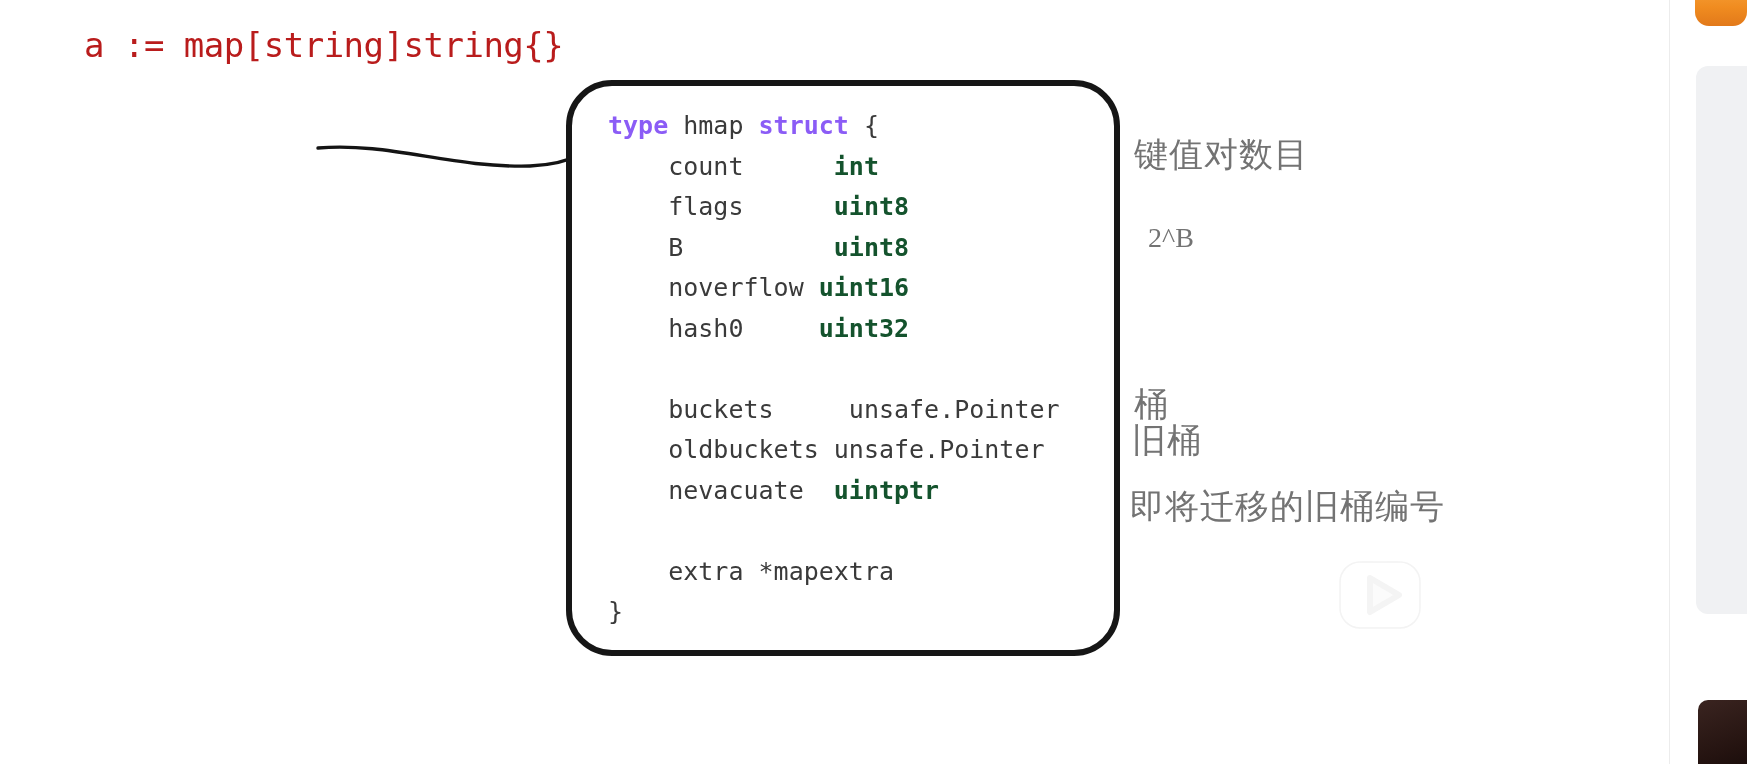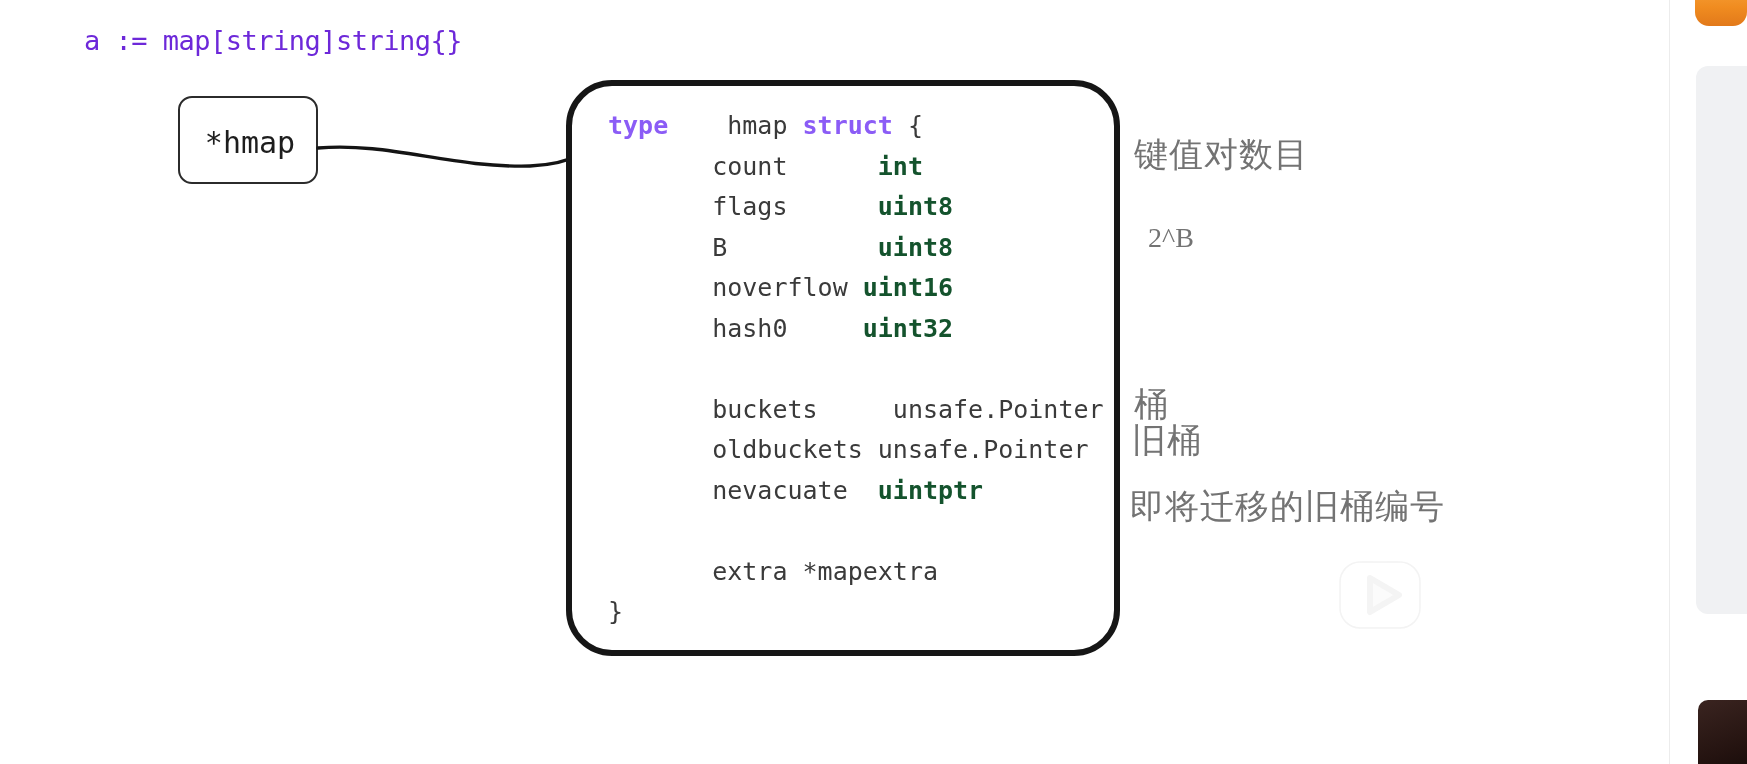--- a/index.html
+++ b/index.html
@@ -32,23 +32,23 @@
     background: #ffffff;
     overflow: hidden;
   }
 
   
   .decl-line {
     position: absolute;
     left: 84px;
     top: 25px;
     font-family: "DejaVu Sans Mono", "Liberation Mono", monospace;
-    font-size: 27px;
+    font-size: 34px;
     letter-spacing: -0.5px;
-    color: #6d28d9;
+    color: #b91c1c;
     white-space: pre;
   }
 
   
   .hmap-box {
     position: absolute;
     left: 178px;
     top: 96px;
     width: 140px;
     height: 88px;
@@ -103,21 +103,21 @@
     font-family: "DejaVu Sans Mono", "Liberation Mono", monospace;
     font-size: 25px;
     line-height: 40.5px;
     color: #2f2f2f;
     white-space: pre;
   }
   .code .ln { display: block; height: 40.5px; }
   .code .ln.blank { height: 40.5px; }
   .kw   { color: #8b5cf6; font-weight: bold; }
   .typ  { color: #14532d; font-weight: bold; }
-  .nm   { color: #3a3a3a; margin-left: 44px; }
+  .nm   { color: #3a3a3a; }
   .pl   { color: #3a3a3a; }
 
   
   .annot {
     position: absolute;
     font-family: "DejaVu Serif", "Liberation Serif", serif;
     color: #737373;
     white-space: pre;
   }
   .annot.cn { font-size: 34px; letter-spacing: 1px; }
@@ -184,23 +184,20 @@
 </style>
 </head>
 <body>
 
 <div id="canvas">
 
   <div class="slide">
 
     <div class="decl-line">a := map[string]string{}</div>
 
-    <div class="hmap-box">
-      <div class="hmap-label">*hmap</div>
-    </div>
 
     <svg class="arrow-svg" viewBox="0 0 310 90" xmlns="http://www.w3.org/2000/svg">
       <path d="M 18 38 C 90 32, 150 58, 230 56 C 255 55, 270 50, 282 44" fill="none" stroke="#141414" stroke-width="3.4" stroke-linecap="round"></path>
       <path d="M 270 34 L 286 43 L 268 49" fill="none" stroke="#141414" stroke-width="3.2" stroke-linecap="round" stroke-linejoin="round"></path>
     </svg>
 
     <div class="struct-frame"></div>
 
     <div class="code" id="code-block"><span class="ln"><span class="kw">type</span><span class="nm"> hmap </span><span class="kw">struct</span><span class="pl"> {</span></span><span class="ln"><span>    </span><span class="nm">count      </span><span class="typ">int</span></span><span class="ln"><span>    </span><span class="nm">flags      </span><span class="typ">uint8</span></span><span class="ln"><span>    </span><span class="nm">B          </span><span class="typ">uint8</span></span><span class="ln"><span>    </span><span class="nm">noverflow </span><span class="typ">uint16</span></span><span class="ln"><span>    </span><span class="nm">hash0     </span><span class="typ">uint32</span></span><span class="ln blank">&nbsp;</span><span class="ln"><span>    </span><span class="nm">buckets     unsafe.Pointer</span></span><span class="ln"><span>    </span><span class="nm">oldbuckets unsafe.Pointer</span></span><span class="ln"><span>    </span><span class="nm">nevacuate  </span><span class="typ">uintptr</span></span><span class="ln blank">&nbsp;</span><span class="ln"><span>    </span><span class="nm">extra *mapextra</span></span><span class="ln"><span class="pl">}</span></span></div>
 

